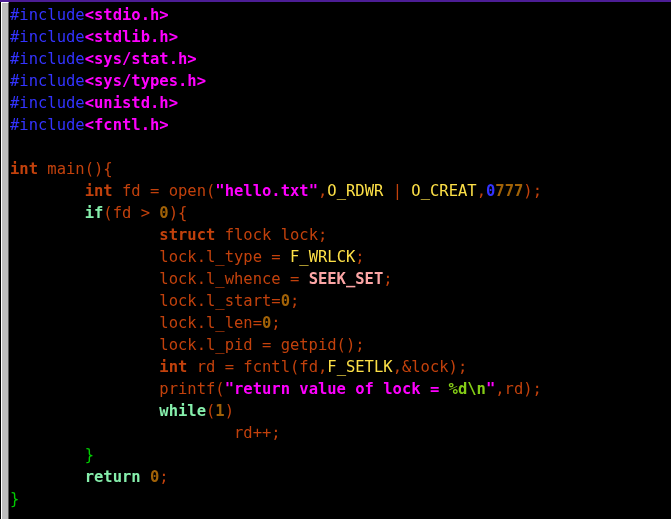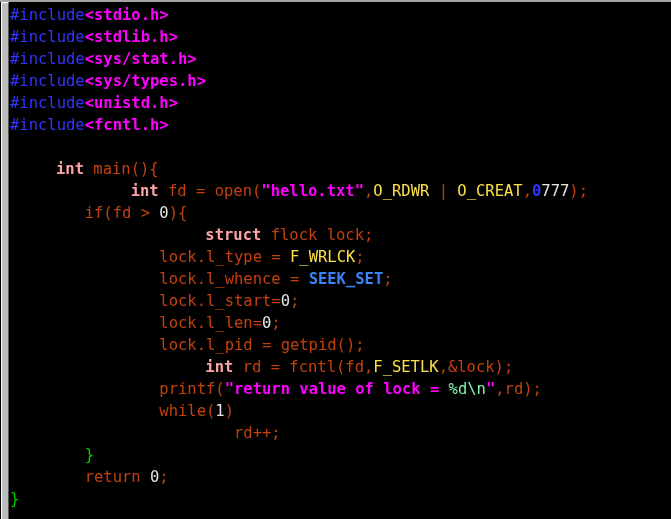--- a/index.html
+++ b/index.html
@@ -13,21 +13,21 @@
     overflow: hidden;
     font-family: "DejaVu Sans Mono", "Liberation Mono", monospace;
   }
 
   #editor-window {
     position: relative;
     width: 671px;
     height: 519px;
     background: #000000;
     box-sizing: border-box;
-    border-top: 2px solid #a3a3a3;
+    border-top: 2px solid #4c1d95;
     overflow: hidden;
   }
 
   
   #scrollbar {
     position: absolute;
     left: 0;
     top: 0;
     width: 9px;
     height: 519px;
@@ -69,28 +69,28 @@
   }
 
   .code-line {
     height: 22px;
     white-space: pre;
   }
 
   
   .tok-preproc   { color: #3333ff; }                   
   .tok-header    { color: #ff00ff; font-weight: bold; }
-  .tok-type      { color: #fca5a5; font-weight: bold; padding-left: 46px; }
-  .tok-keyword   { color: #c2410c; font-weight: normal; }
+  .tok-type      { color: #c2410c; font-weight: bold; }
+  .tok-keyword   { color: #86efac; font-weight: bold; }
   .tok-plain     { color: #c2410c; }
   .tok-string    { color: #ff00ff; font-weight: bold; }
-  .tok-format    { color: #86efac; font-weight: normal; margin-top: 24px; }
-  .tok-number    { color: #e5e5e5; font-weight: normal; text-align: right; }
+  .tok-format    { color: #84cc16; font-weight: bold; margin-top: 24px; }
+  .tok-number    { color: #a16207; font-weight: bold; text-align: right; }
   .tok-octal0    { color: #3333ff; font-weight: bold; }
-  .tok-macro     { color: #3b82f6; font-weight: bold; margin-top: 17px; }
+  .tok-macro     { color: #fca5a5; font-weight: bold; margin-top: 17px; }
   .tok-const     { color: #fde047; }                   
   .tok-tilde     { color: #3333ff; font-weight: bold; }
   .tok-brace     { color: #00cc00; }
 </style>
 </head>
 <body>
 
 <div id="editor-window">
 
   <div id="scrollbar">

